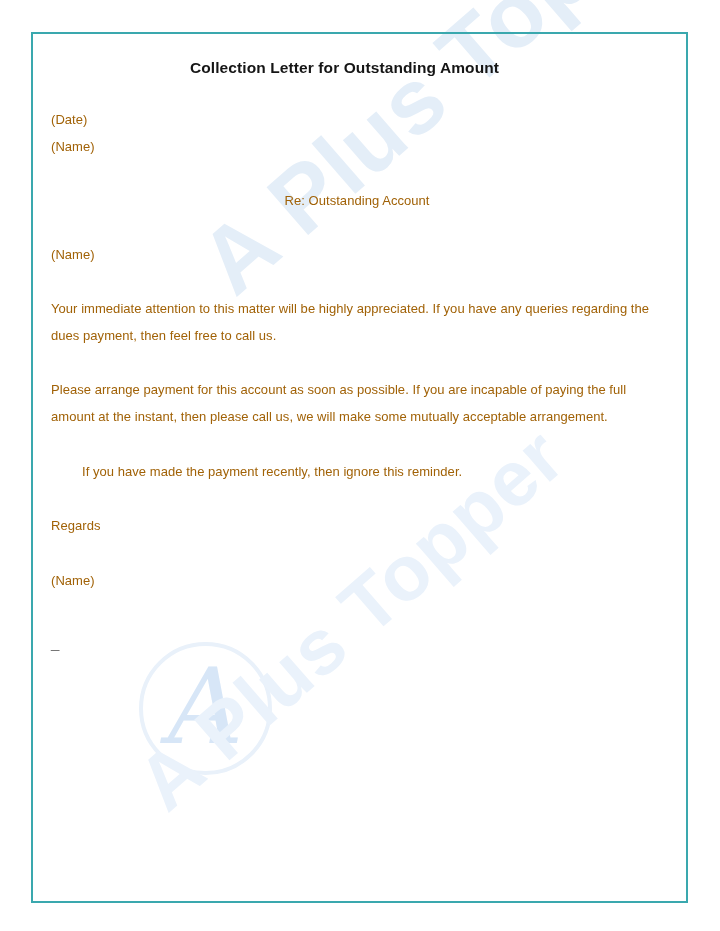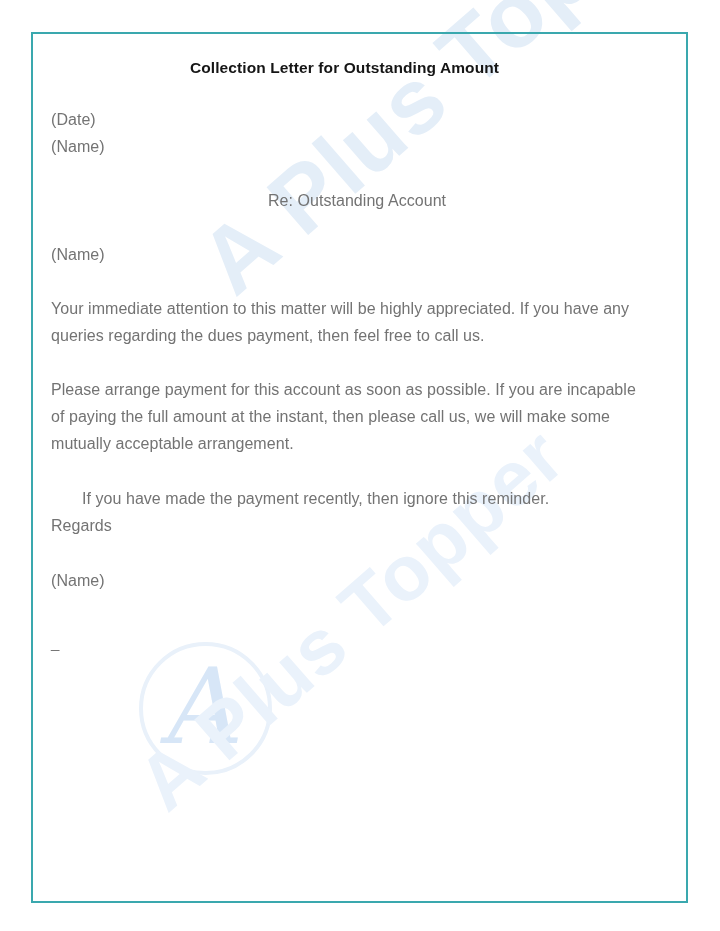--- a/index.html
+++ b/index.html
@@ -102,35 +102,35 @@
     font-weight: 700;
     color: #151515;
     margin: 0;
     padding-top: 27px;
     letter-spacing: 0.1px;
     width: 587px;
   }
 
   .block {
     margin: 0;
-    color: #737373;
-    font-size: 16px;
+    color: #a16207;
+    font-size: 13px;
     line-height: 27px;
     letter-spacing: 0.05px;
   }
   .block .line { display: block; }
 
   #addr-block { margin-top: 29px; }
   #re-block   { margin-top: 27px; text-align: center; }
   #salutation-block { margin-top: 27px; }
   #para-1 { margin-top: 28px; width: 604px; }
   #para-2 { margin-top: 27px; width: 600px; }
   #para-3 { margin-top: 27px; width: 600px; }
   #para-4 { margin-top: 28px; margin-left: 31px; }
-  #regards-block { }
+  #regards-block { margin-top: 27px; }
   #signoff-block { margin-top: 28px; }
 
   #trailing-mark {
     margin-top: 40px;
     color: #6e6e6e;
     font-size: 15px;
     line-height: 18px;
     letter-spacing: 0;
   }
 </style>

